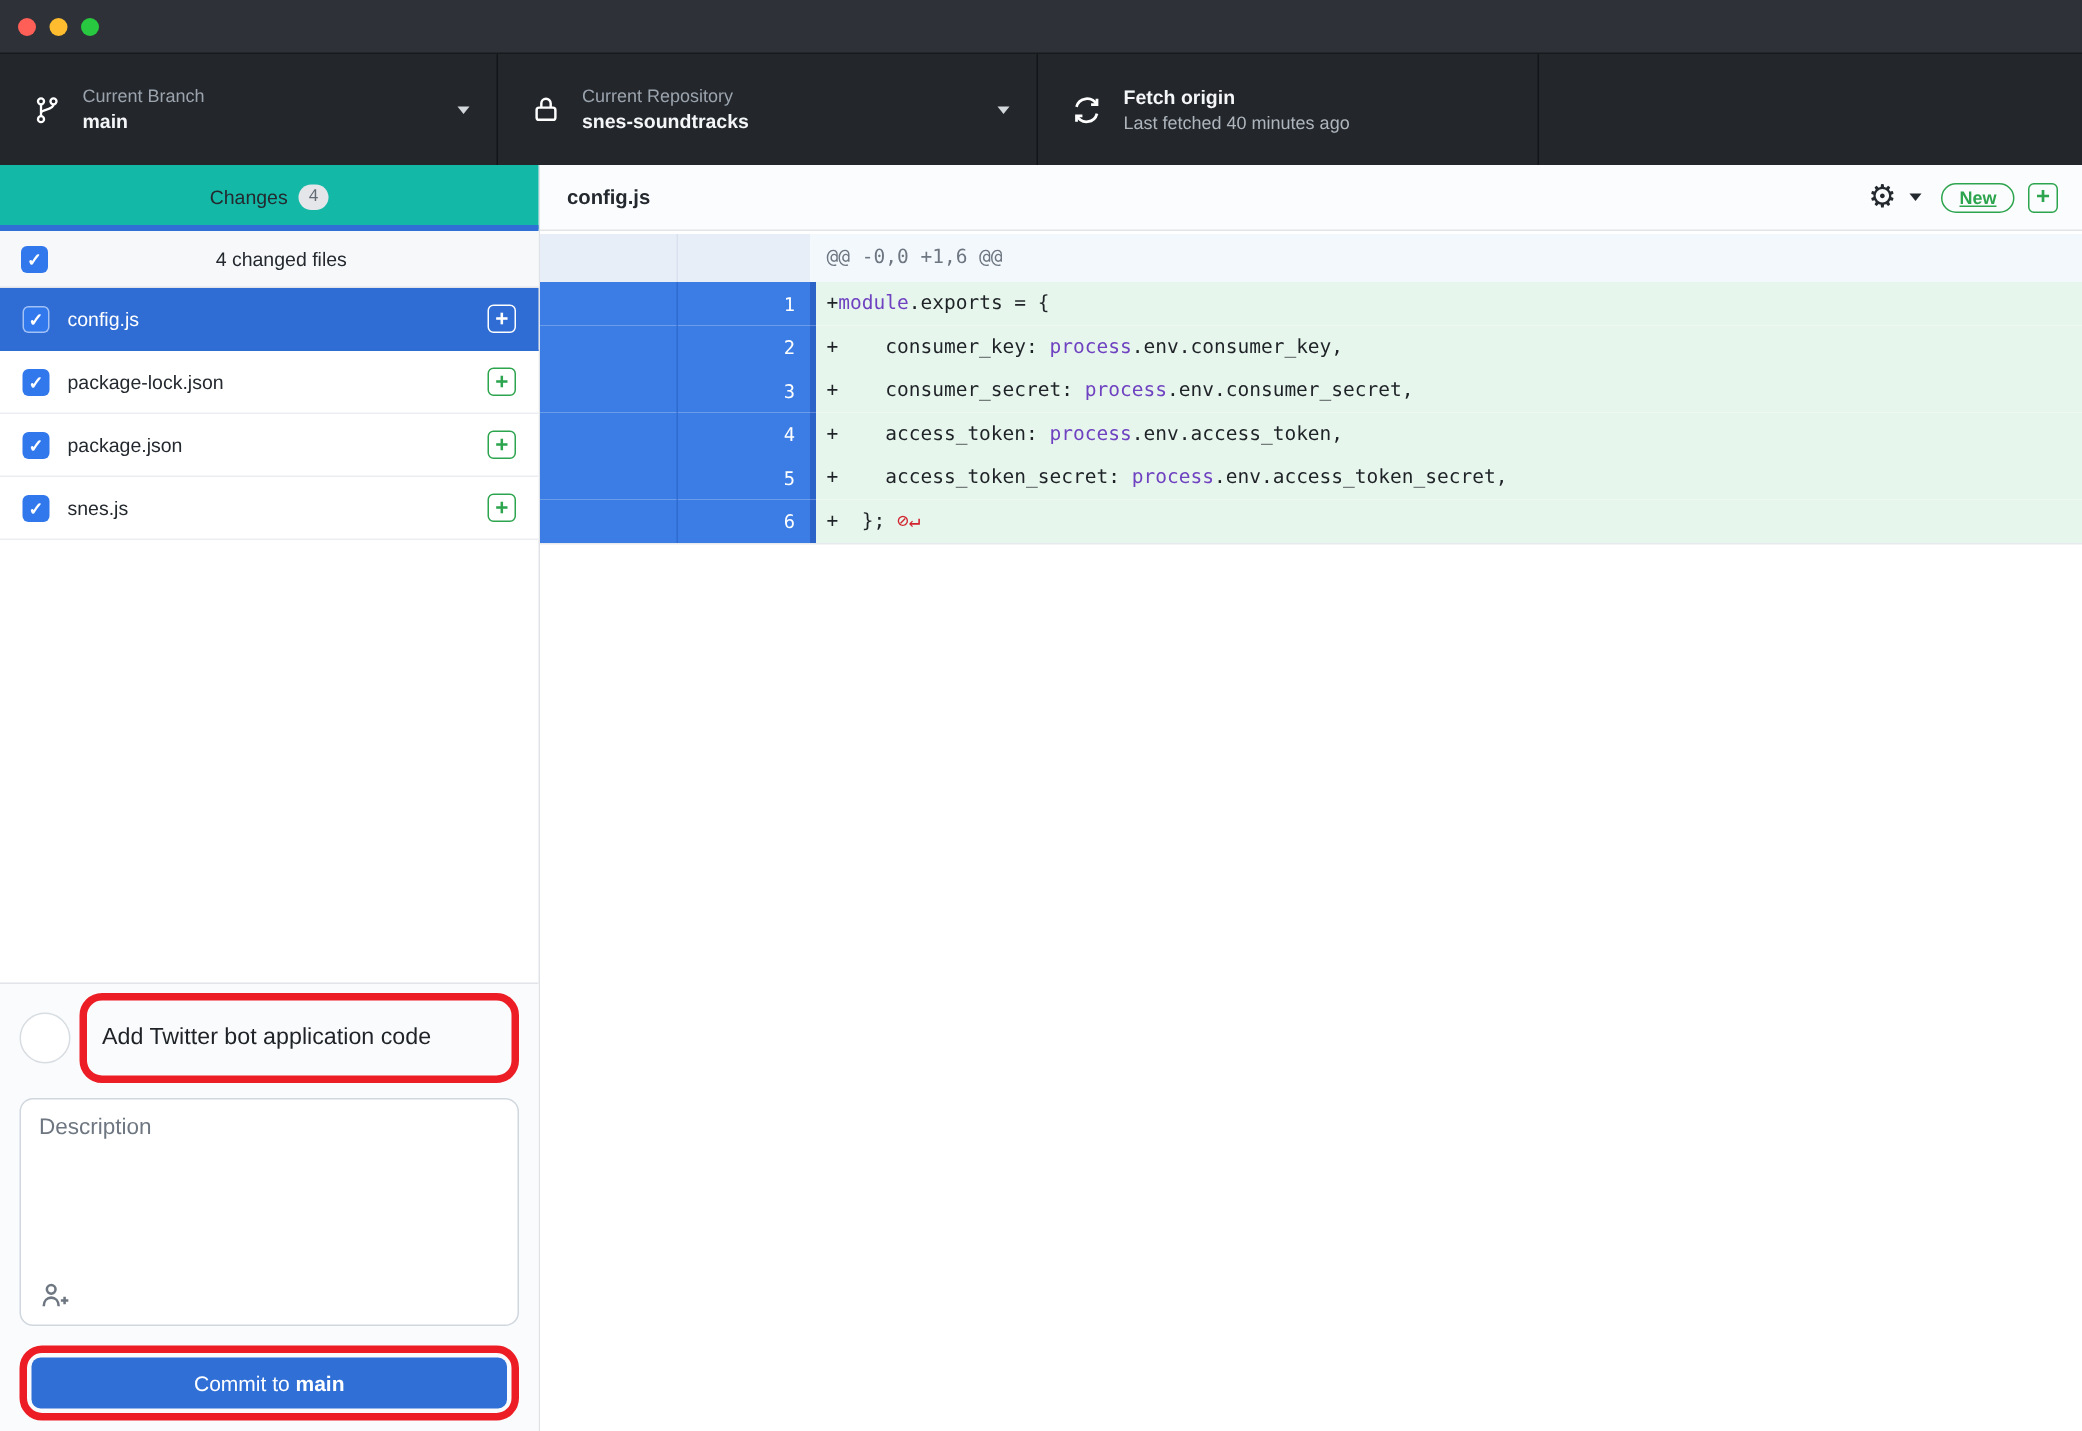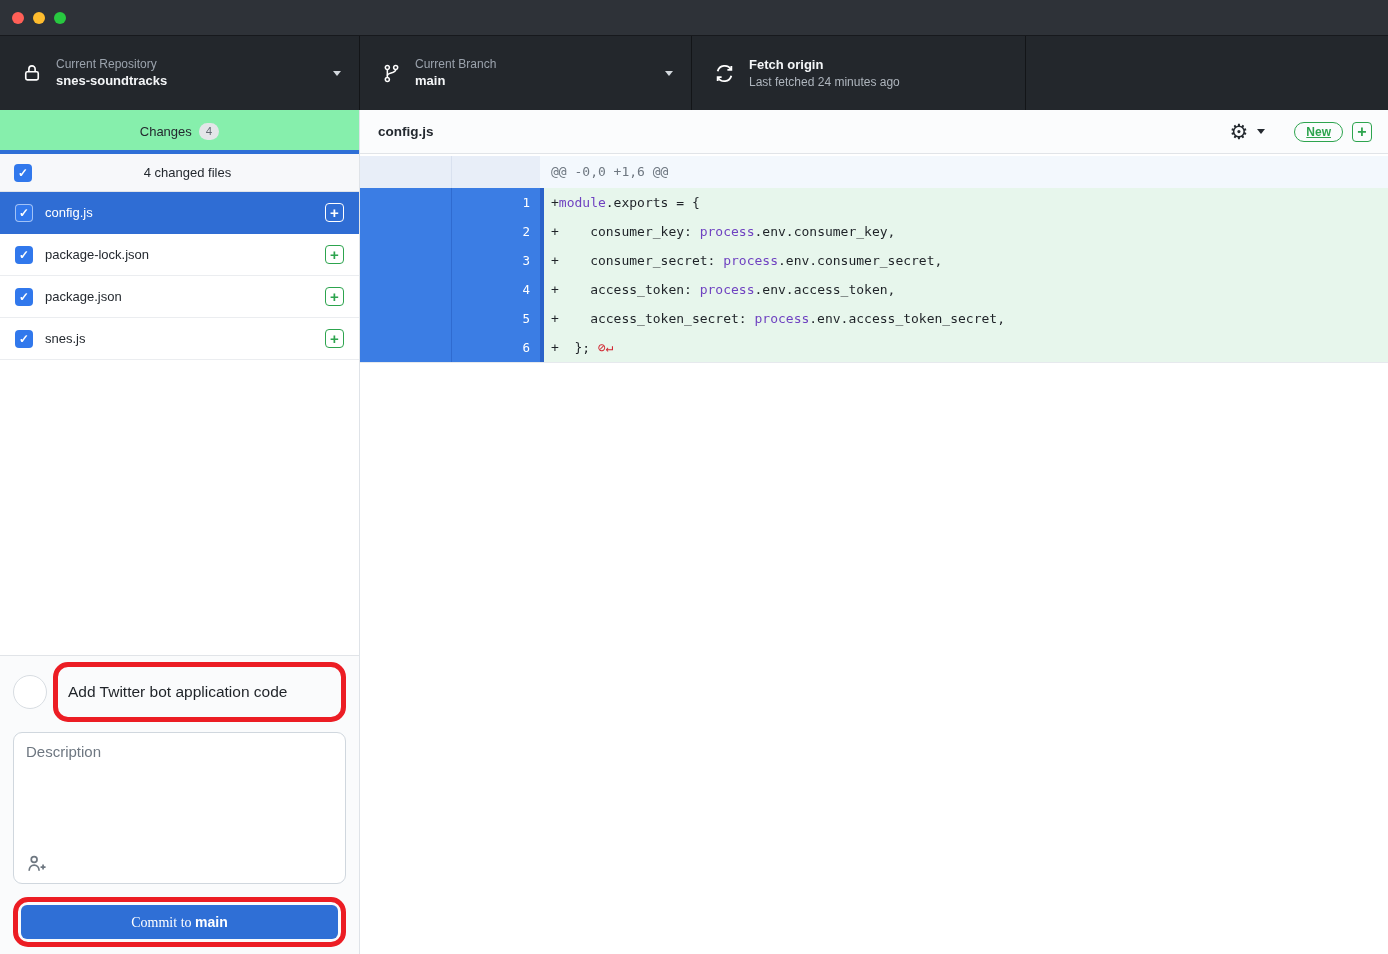--- a/index.html
+++ b/index.html
@@ -37,21 +37,21 @@
     border-right:4.5px solid transparent;border-top:5.5px solid #d3d8dd;margin-left:10px;}
 
   
   .content{flex:1;display:flex;min-height:0;}
 
   
   .sidebar{width:360px;flex:0 0 360px;border-right:1px solid #dfe3e8;display:flex;
     flex-direction:column;background:#fff;}
   .tabbar{height:44px;flex:0 0 44px;display:flex;border-bottom:1px solid #e1e4e8;}
   .tab{flex:1;display:flex;align-items:center;justify-content:center;gap:7px;
-    font-size:13px;color:#24292f;position:relative;cursor:pointer;background:#86efac;}
+    font-size:13px;color:#24292f;position:relative;cursor:pointer;background:#14b8a6;}
   .tab.active::after{content:"";position:absolute;left:0;right:0;bottom:-1px;height:4px;
     background:var(--accent-blue);}
   .tab-badge{background:#e4e6e9;color:#636b74;border-radius:9px;font-size:11.5px;
     padding:1px 7px;line-height:15px;}
   .files-header{height:38px;flex:0 0 38px;background:#f7f8fa;border-bottom:1px solid #e1e4e8;
     display:flex;align-items:center;padding:0 14px;font-size:13px;color:#24292f;position:relative;}
   .files-header .hdr-label{position:absolute;left:16px;right:0;text-align:center;}
   .cb{width:18px;height:18px;border-radius:4px;background:var(--checkbox-blue);color:#fff;
     display:inline-flex;align-items:center;justify-content:center;font-size:12px;font-weight:700;
     flex:0 0 18px;cursor:pointer;z-index:1;}
@@ -80,34 +80,34 @@
     font-family:"Liberation Sans",sans-serif;font-size:15.5px;color:#1f2328;padding:0 10px;}
   .desc-box{margin-top:10px;height:152px;background:#fff;border:1px solid #d0d7de;
     border-radius:9px;position:relative;padding:10px 12px;}
   .desc-box textarea{width:100%;height:108px;border:none;outline:none;resize:none;
     font-family:"Liberation Sans",sans-serif;font-size:15px;color:#15803d;background:transparent;}
   .desc-box textarea::placeholder{color:#6e7781;}
   .coauthor{position:absolute;left:12px;bottom:9px;cursor:pointer;}
   .commit-btn-annotation{margin-top:13px;padding:3px;}
   .commit-btn{width:100%;height:34px;background:var(--accent-blue);border:none;border-radius:6px;
     color:#fff;font-family:"Liberation Sans",sans-serif;font-size:14px;cursor:pointer;}
-  .commit-btn span{white-space:pre;font-family:Liberation Serif, serif;}
+  .commit-btn span{white-space:pre;}
   .commit-btn b{font-weight:700;}
 
   
   .diff-pane{flex:1;display:flex;flex-direction:column;min-width:0;background:#fff;}
   .diff-header{height:44px;flex:0 0 44px;background:#fbfcfd;border-bottom:1px solid #e1e4e8;
     display:flex;align-items:center;padding:0 16px 0 18px;}
   .diff-file{font-size:13.5px;font-weight:600;color:#24292f;flex:1;}
   .hdr-actions{display:flex;align-items:center;gap:9px;}
   .gear{font-size:21px;color:#24292f;line-height:1;cursor:pointer;}
   .gear-caret{width:0;height:0;border-left:4.5px solid transparent;
     border-right:4.5px solid transparent;border-top:5.5px solid #24292f;cursor:pointer;}
   .new-badge{border:1.5px solid var(--green);color:var(--green);font-size:12px;font-weight:600;
-    border-radius:12px;padding:2px 11px;margin-left:20px;text-decoration:underline;}
+    border-radius:12px;padding:2px 11px;margin-left:4px;text-decoration:underline;}
   .plusbox-green{width:20px;height:20px;border:1.5px solid var(--green);border-radius:4px;
     color:var(--green);font-size:16px;font-weight:600;display:inline-flex;align-items:center;
     justify-content:center;cursor:pointer;}
 
   .diff-body{flex:1;overflow:hidden;padding-top:2px;
     font-family:"DejaVu Sans Mono","Liberation Mono",monospace;font-size:13px;}
   .diff-table{border-bottom:1px solid #e6e9ed;}
   .code-row,.hunk-row{display:flex;height:29px;line-height:29px;}
   .hunk-row{height:32px;line-height:32px;}
   .g1{width:92px;flex:0 0 92px;}
@@ -133,61 +133,61 @@
 
 <div class="app">
 
   <div class="titlebar">
     <span class="tl red"></span>
     <span class="tl yellow"></span>
     <span class="tl green"></span>
   </div>
 
   <div class="toolbar">
-    <div class="tb-section repo">
-      <span class="tb-icon">
-        <svg width="20" height="20" viewBox="0 0 16 16" fill="none" stroke="#fff" stroke-width="1.3">
-          <rect x="3" y="7" width="10" height="6.5" rx="1.3"></rect>
-          <path d="M5.5 7 V4.8 a2.5 2.5 0 0 1 5 0 V7"></path>
-        </svg>
-      </span>
-      <span class="tb-text">
-        <div class="tb-label">Current Repository</div>
-        <div class="tb-value">snes-soundtracks</div>
-      </span>
-      <span class="caret-down"></span>
-    </div>
     <div class="tb-section branch">
       <span class="tb-icon">
         <svg width="19" height="19" viewBox="0 0 16 16" fill="none" stroke="#fff" stroke-width="1.3">
           <circle cx="4.5" cy="3" r="1.7"></circle>
           <circle cx="4.5" cy="13" r="1.7"></circle>
           <circle cx="11.5" cy="3" r="1.7"></circle>
           <path d="M4.5 4.8 v6.4"></path>
           <path d="M11.5 4.8 c0 3.2 -7 2.4 -7 4.8"></path>
         </svg>
       </span>
       <span class="tb-text">
         <div class="tb-label">Current Branch</div>
         <div class="tb-value">main</div>
+      </span>
+      <span class="caret-down"></span>
+    </div>
+    <div class="tb-section repo">
+      <span class="tb-icon">
+        <svg width="20" height="20" viewBox="0 0 16 16" fill="none" stroke="#fff" stroke-width="1.3">
+          <rect x="3" y="7" width="10" height="6.5" rx="1.3"></rect>
+          <path d="M5.5 7 V4.8 a2.5 2.5 0 0 1 5 0 V7"></path>
+        </svg>
+      </span>
+      <span class="tb-text">
+        <div class="tb-label">Current Repository</div>
+        <div class="tb-value">snes-soundtracks</div>
       </span>
       <span class="caret-down"></span>
     </div>
     <div class="tb-section fetch">
       <span class="tb-icon">
         <svg width="21" height="21" viewBox="0 0 16 16" fill="none" stroke="#fff" stroke-width="1.4">
           <path d="M2.8 6.3 A5.5 5.5 0 0 1 13 5.1"></path>
           <path d="M13.2 9.7 A5.5 5.5 0 0 1 3 10.9"></path>
           <polyline points="13.2,2.2 13.2,5.2 10.2,5.2"></polyline>
           <polyline points="2.8,13.8 2.8,10.8 5.8,10.8"></polyline>
         </svg>
       </span>
       <span class="tb-text">
         <div class="tb-value">Fetch origin</div>
-        <div class="tb-sub">Last fetched 24 minutes ago</div>
+        <div class="tb-sub">Last fetched 40 minutes ago</div>
       </span>
     </div>
     <div class="tb-rest"></div>
   </div>
 
   <div class="content">
 
     <aside class="sidebar">
       <div class="tabbar">
         <div class="tab active">

